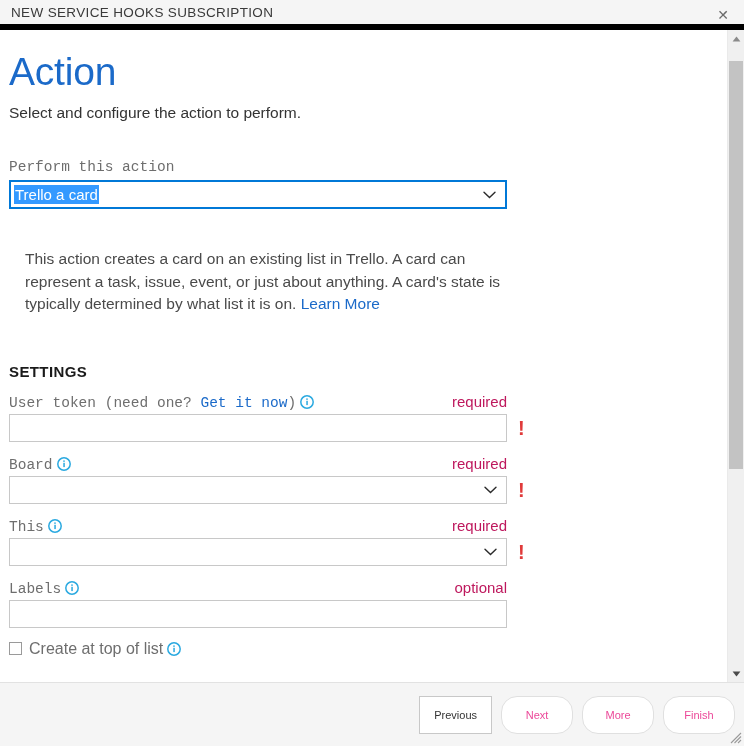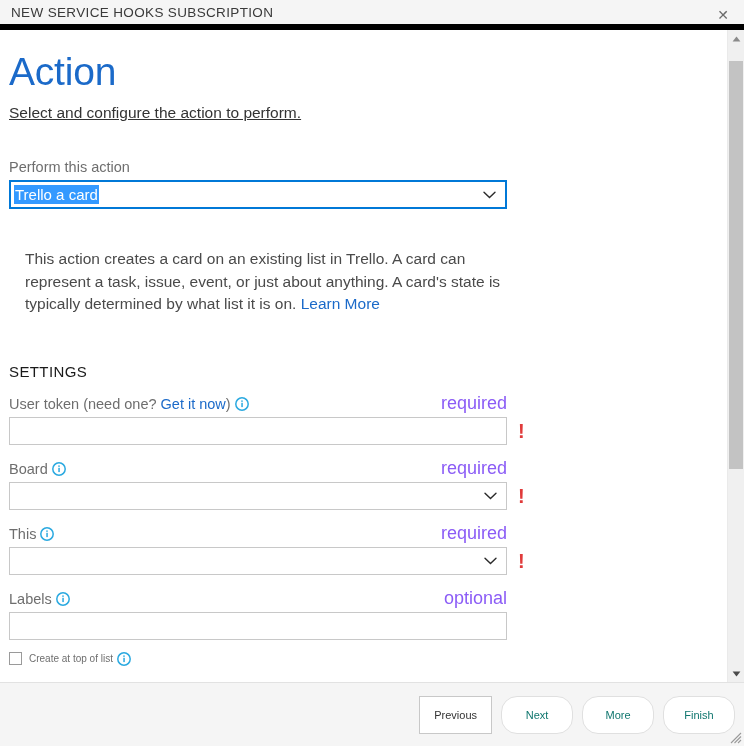--- a/index.html
+++ b/index.html
@@ -82,38 +82,38 @@
     margin: 0;
     padding-top: 22px;
     letter-spacing: -0.2px;
   }
   .page-subtitle {
     color: #333333;
     font-size: 15.5px;
     margin: 0;
     padding-top: 13px;
     font-weight: 400;
-    text-decoration: underline;
   }
 
   .field-label {
     color: #6e6e6e;
     font-size: 14.5px;
     font-weight: 400;
+    font-family: Liberation Mono, monospace;
   }
   .label-row {
     display: flex;
     align-items: baseline;
     width: 498px;
     margin-bottom: 3px;
   }
   .label-row .spacer { flex: 1; }
   .req-tag {
-    font-size: 18px;
-    color: #8b5cf6;
+    font-size: 15px;
+    color: #be185d;
   }
 
   
   .input-box {
     width: 498px;
     height: 28px;
     box-sizing: border-box;
     border: 1px solid #c8c8c8;
     background: #ffffff;
   }
@@ -171,21 +171,21 @@
     padding-top: 23px;
   }
   .link {
     color: #1b6ac9;
     text-decoration: none;
     cursor: pointer;
   }
 
   .settings-head {
     font-size: 15px;
-    font-weight: 400;
+    font-weight: 700;
     color: #1a1a1a;
     letter-spacing: 0.4px;
     padding-top: 31px;
     padding-bottom: 2px;
   }
 
   
   .info-icon {
     display: inline-block;
     width: 14px;
@@ -204,21 +204,21 @@
   }
   .chk-box {
     width: 13px;
     height: 13px;
     border: 1px solid #9a9a9a;
     background: #fff;
     box-sizing: border-box;
     cursor: pointer;
   }
   .chk-label {
-    font-size: 10px;
+    font-size: 16px;
     color: #6e6e6e;
     margin-left: 7px;
   }
 
   
   .scrollbar {
     width: 17px;
     min-width: 17px;
     background: #f0f0f0;
     border-left: 1px solid #eaeaea;
@@ -272,21 +272,21 @@
     font-size: 11px;
     color: #333333;
     font-family: "Liberation Sans", sans-serif;
     cursor: pointer;
     display: inline-flex;
     align-items: center;
     justify-content: center;
     box-sizing: border-box;
   }
   .btn.disabled {
-    color: #0f766e;
+    color: #ec4899;
     border-color: #e0e0e0;
     cursor: default;
     border-radius: 16px;
   }
   .grip {
     position: absolute;
     right: 2px;
     bottom: 2px;
     width: 14px;
     height: 14px;

